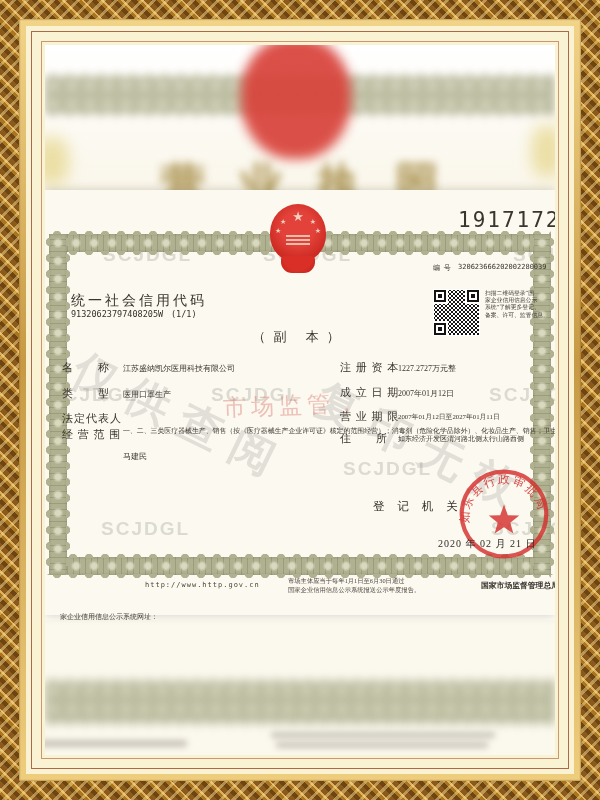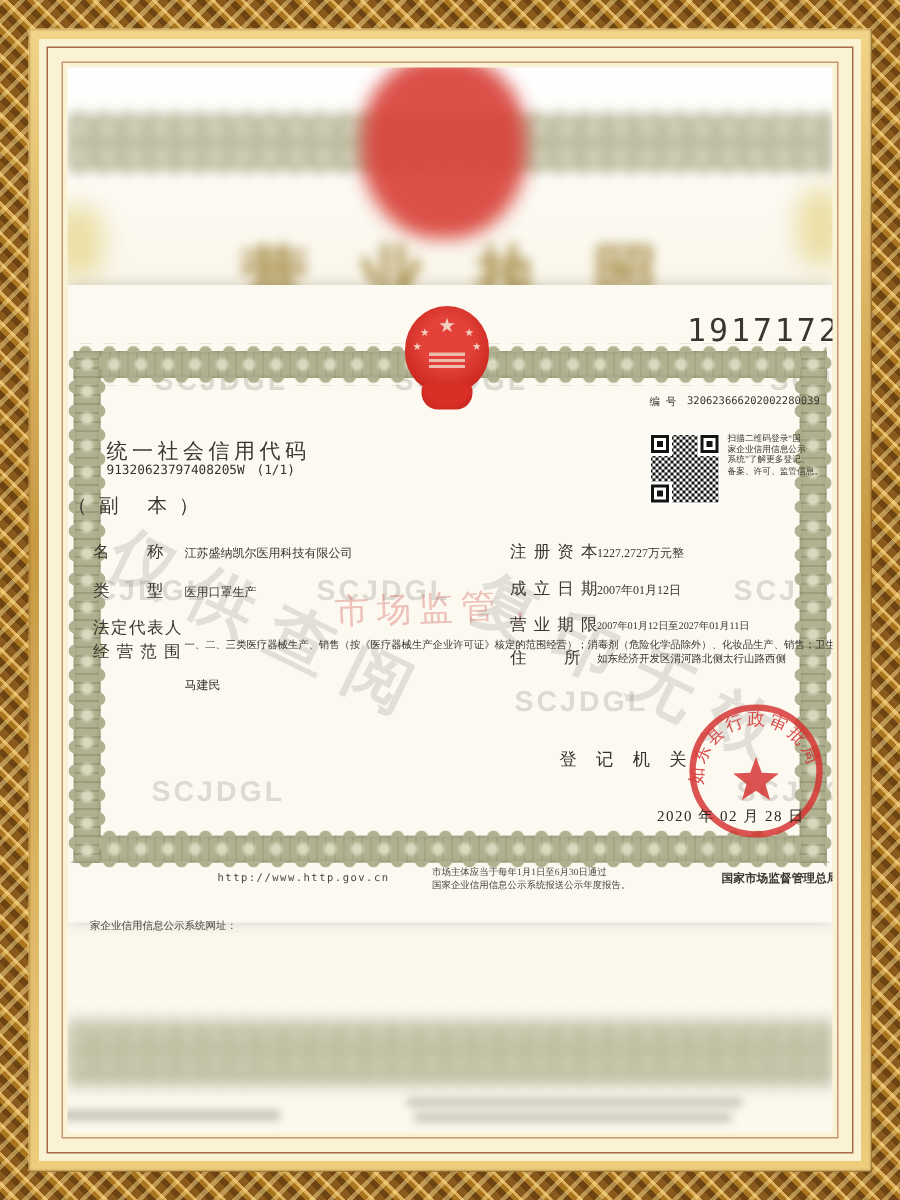--- a/index.html
+++ b/index.html
@@ -46,21 +46,21 @@
   .blur-bottom .gband{filter:blur(5px);opacity:.8;}
   .smudge{position:absolute;background:#979184;filter:blur(3px);opacity:.5;border-radius:2px;}
   
   .license{position:absolute;left:0;top:145px;width:510px;height:425px;background:#fcf9f0;
      box-shadow:0 0 9px rgba(110,100,70,.30);}
   .license .txt{position:absolute;color:#3a352e;white-space:nowrap;}
   .serial{font-family:"DejaVu Sans Mono",monospace;font-size:21px;letter-spacing:2px;color:#1d1b18;}
   .small-label{font-size:14px;letter-spacing:3px;color:#433d35;}
   .mono{font-family:"DejaVu Sans Mono",monospace;}
   .lic-title{font-weight:700;font-size:34px;letter-spacing:13px;color:#9a7a1b;text-shadow:0 0 1px rgba(154,122,27,.4);}
-  .subtitle{left:0;right:0;font-size:13px;letter-spacing:8px;color:#35302a;}
+  .subtitle{left:0;right:0;text-align:center;font-size:13px;letter-spacing:8px;color:#35302a;}
   .fl{font-size:11px;letter-spacing:1px;color:#35302a;}
   .fv{font-size:8px;color:#45403a;}
   .scope{white-space:normal;width:226px;font-size:6.9px;line-height:10.8px;text-align:justify;color:#45403a;}
   .qr-caption{width:58px;font-size:5.8px;line-height:7.2px;color:#4a443c;white-space:normal;}
   .wm{position:absolute;font-family:"Liberation Sans",sans-serif;font-weight:700;
       font-size:19px;letter-spacing:2px;color:rgba(152,158,150,.33);white-space:nowrap;}
   .wm-diag{position:absolute;font-size:44px;font-weight:700;letter-spacing:14px;
       color:rgba(122,120,116,.20);transform:rotate(26deg);transform-origin:left top;white-space:nowrap;}
   .wm-red{position:absolute;font-size:23px;letter-spacing:5px;color:rgba(205,75,65,.32);
       transform:rotate(-2deg);white-space:nowrap;}
@@ -205,21 +205,21 @@
 
       <span class="txt" style="left:328px;top:309px;font-size:11.5px;letter-spacing:5px;color:#35302a;">登 记 机 关</span>
       <svg class="stamp" viewBox="0 0 100 100">
         <circle cx="50" cy="50" r="45" fill="none" stroke="#d5302e" stroke-width="4.5" opacity="0.88"></circle>
         <path id="stamp-arc" d="M 15,70 A 38,38 0 1 1 85,70" fill="none"></path>
         <text font-size="12.5" fill="#d5302e" opacity="0.92" letter-spacing="2" font-family="Liberation Serif,serif">
           <textPath href="#stamp-arc" startOffset="7%">如东县行政审批局</textPath>
         </text>
         <polygon fill="#d5302e" opacity="0.88" points="50,40 54.1,51.3 66.2,51.7 56.7,59.2 60,70.8 50,64 40,70.8 43.3,59.2 33.8,51.7 45.9,51.3"></polygon>
       </svg>
-      <span class="txt" style="left:393px;top:347px;font-size:10px;letter-spacing:1px;color:#2e2a25;">2020 年 02 月 28 日</span>
+      <span class="txt" style="left:393px;top:347px;font-size:10px;letter-spacing:1px;color:#2e2a25;">2020 年 02 月 21 日</span>
 
       <span class="txt" style="left:15px;top:390px;font-size:7px;color:#4a443c;margin-top:32px;">家企业信用信息公示系统网址：</span>
       <span class="txt mono" style="left:100px;top:391px;font-size:7px;letter-spacing:1px;color:#4a443c;">http://www.http.gov.cn</span>
       <span class="txt" style="left:243px;top:387px;font-size:6.3px;color:#4a443c;">市场主体应当于每年1月1日至6月30日通过</span>
       <span class="txt" style="left:243px;top:396px;font-size:6.3px;color:#4a443c;">国家企业信用信息公示系统报送公示年度报告。</span>
       <span class="txt" style="left:436px;top:390px;font-size:7.8px;font-weight:bold;color:#3a352e;">国家市场监督管理总局监制</span>
     </section>
   </div>
 </div>
 

